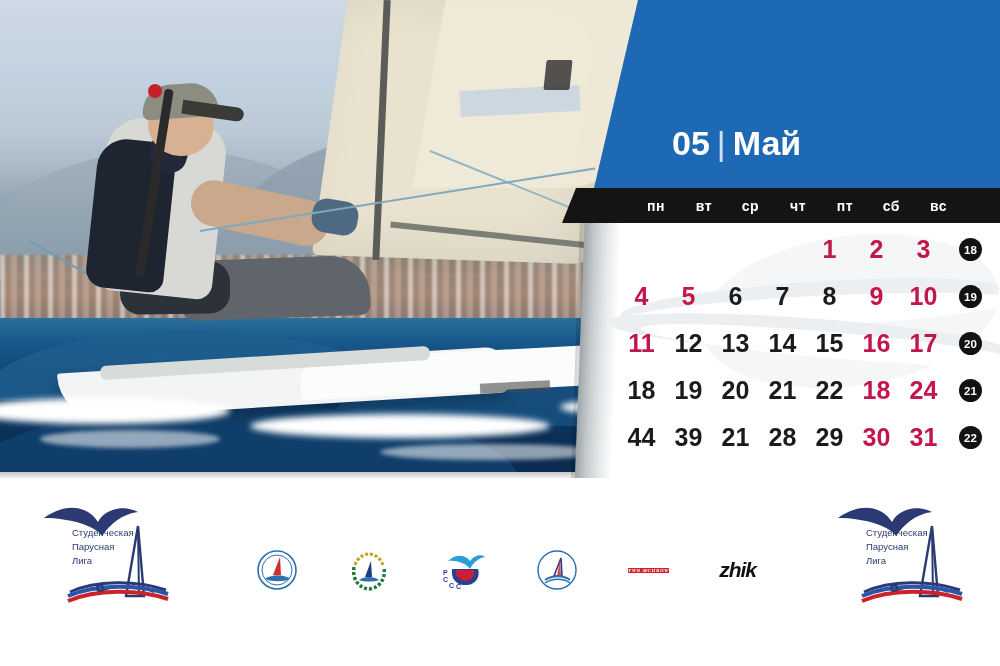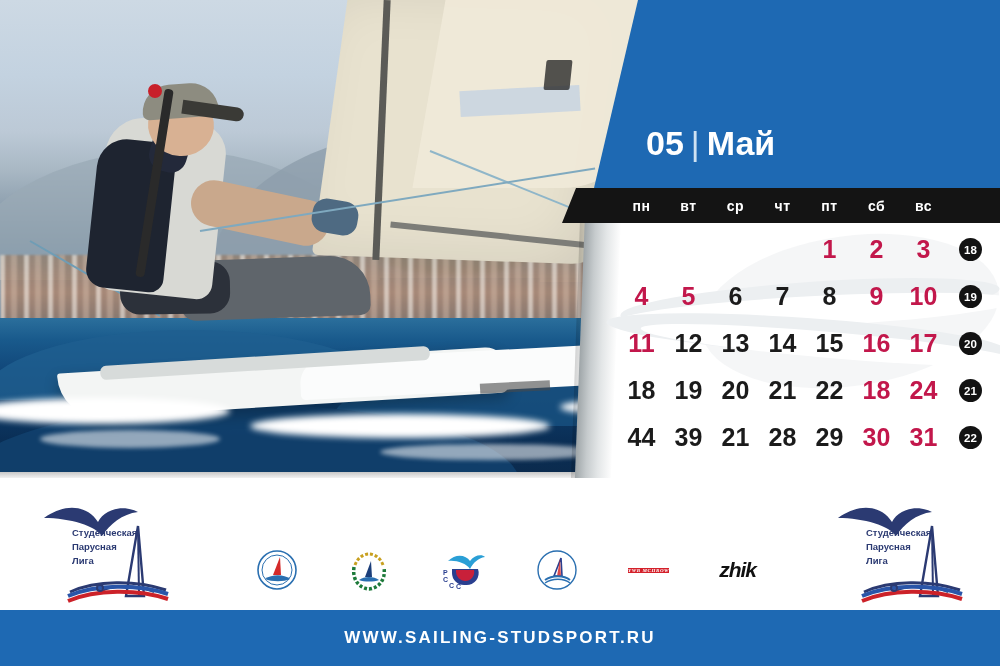--- a/index.html
+++ b/index.html
@@ -64,34 +64,34 @@
   .capbrim{position:absolute;left:182px;top:104px;width:62px;height:14px;background:#3a3a36;border-radius:0 10px 10px 0;transform:rotate(8deg);}
   .stripe{position:absolute;left:600px;top:386px;width:90px;height:12px;background:#8d1230;transform:rotate(-3deg);border-radius:2px;}
   .boatmark{position:absolute;left:480px;top:382px;width:70px;height:10px;background:#4a4a4a;opacity:.6;transform:rotate(-3deg);}
   .sailnum{position:absolute;left:545px;top:60px;width:26px;height:30px;background:#2a2a2a;opacity:.8;
            transform:skewX(-6deg);border-radius:2px;}
 
   
   .bluehead{position:absolute;left:594px;top:0;width:406px;height:188px;background:#1e69b3;
             clip-path:polygon(44px 0,406px 0,406px 188px,0 188px);}
   .year{position:absolute;right:26px;top:44px;color:#f2f6fa;font-size:74px;font-weight:bold;letter-spacing:1px;line-height:1;}
-  .month{position:absolute;left:646px;top:126px;color:#ffffff;font-size:34px;font-weight:bold;line-height:1;white-space:nowrap;}
+  .month{position:absolute;left:672px;top:126px;color:#ffffff;font-size:34px;font-weight:bold;line-height:1;white-space:nowrap;}
   .month .bar{color:#cfe2f2;font-weight:normal;padding:0 7px;}
 
   
   .calpanel{position:absolute;left:586px;top:188px;width:414px;height:290px;background:#ffffff;}
   .calfold{position:absolute;left:586px;top:188px;width:36px;height:290px;
            background:linear-gradient(90deg,#9ea5a8 0%,#c6cbcd 30%,#e3e6e7 62%,#fdfdfd 100%);
            transform:skewX(-2.2deg);transform-origin:top left;}
   .calshadow{position:absolute;left:576px;top:188px;width:14px;height:292px;
              background:linear-gradient(90deg,rgba(0,0,0,.16),rgba(0,0,0,0));transform:skewX(-2deg);}
   .weekbar{position:absolute;left:562px;top:188px;width:438px;height:35px;background:#141414;
            clip-path:polygon(14px 0,438px 0,438px 35px,0 35px);}
   .weekbar .wdrow{position:absolute;left:56px;top:0;width:382px;height:35px;display:flex;align-items:center;}
-  .wd{width:47px;text-align:center;color:#ffffff;font-size:14px;font-weight:bold;letter-spacing:.5px;}
+  .wd{width:47px;text-align:right;color:#ffffff;font-size:14px;font-weight:bold;letter-spacing:.5px;}
 
   
   .swoosh{position:absolute;background:#eceff1;}
   .sw1{left:620px;top:282px;width:380px;height:40px;border-radius:50%;transform:rotate(-4deg);}
   .sw2{left:606px;top:318px;width:400px;height:36px;border-radius:50%;transform:rotate(4deg);}
   .sw3{left:700px;top:236px;width:300px;height:150px;border-radius:50%;transform:rotate(-8deg);opacity:.55;}
   .swmask{position:absolute;left:616px;top:296px;width:400px;height:30px;background:#ffffff;border-radius:50%;transform:rotate(-3deg);}
   .swmask2{position:absolute;left:640px;top:332px;width:380px;height:26px;background:#ffffff;border-radius:50%;transform:rotate(5deg);}
 
   .grid{position:absolute;left:618px;top:226px;width:382px;}
@@ -103,21 +103,21 @@
   .wknum span{display:inline-flex;align-items:center;justify-content:center;width:23px;height:23px;
               border-radius:50%;background:#121212;color:#ffffff;font-size:11.5px;font-weight:bold;}
 
   
   .banner{position:absolute;left:0;top:478px;width:1000px;height:132px;background:#ffffff;}
   .bannertop{position:absolute;left:0;top:472px;width:876px;height:8px;
              background:linear-gradient(180deg,rgba(0,0,0,.22),rgba(0,0,0,0));}
   .logo{position:absolute;top:492px;width:160px;height:112px;}
   .logo.left{left:26px;}
   .logo.right{left:820px;}
-  .logo .ltext{position:absolute;left:46px;top:34px;color:#2b3a72;font-size:9.5px;font-weight:bold;line-height:14px;}
+  .logo .ltext{position:absolute;left:46px;top:34px;color:#2b3a72;font-size:9.5px;font-weight:normal;line-height:14px;}
 
   .sponsors{position:absolute;left:256px;top:542px;width:500px;height:56px;display:flex;align-items:center;justify-content:space-between;}
   .sp{height:46px;display:flex;align-items:center;justify-content:center;position:relative;}
   .devoti{color:#2b5ea8;font-family:"Liberation Serif",serif;font-style:italic;font-size:18px;font-weight:bold;line-height:1;}
   .devoti small{display:block;font-style:normal;font-family:"Liberation Serif",serif;font-size:8px;letter-spacing:3.5px;color:#2b5ea8;font-weight:normal;margin-top:1px;}
   .fantastica{color:#d4202a;font-family:"Liberation Serif",serif;font-style:italic;font-size:17px;font-weight:bold;}
   .fantastica small{display:block;font-size:5px;letter-spacing:.6px;background:#d4202a;color:#fff;text-align:center;margin-top:1px;}
   .zhik{color:#111;font-size:21px;font-weight:bold;font-style:italic;letter-spacing:-1px;}
 
   
@@ -351,17 +351,14 @@
     <div class="sp">
       <div class="fantastica">
           <small>YWB MCHROW</small>
         </div>
     </div>
     <div class="sp">
       <div class="zhik">zhik</div>
     </div>
   </div>
 
-  <div class="footer">
-    <div class="url">WWW.SAILING-STUDSPORT.RU</div>
-  </div>
 
 </div>
 
 </body></html>

